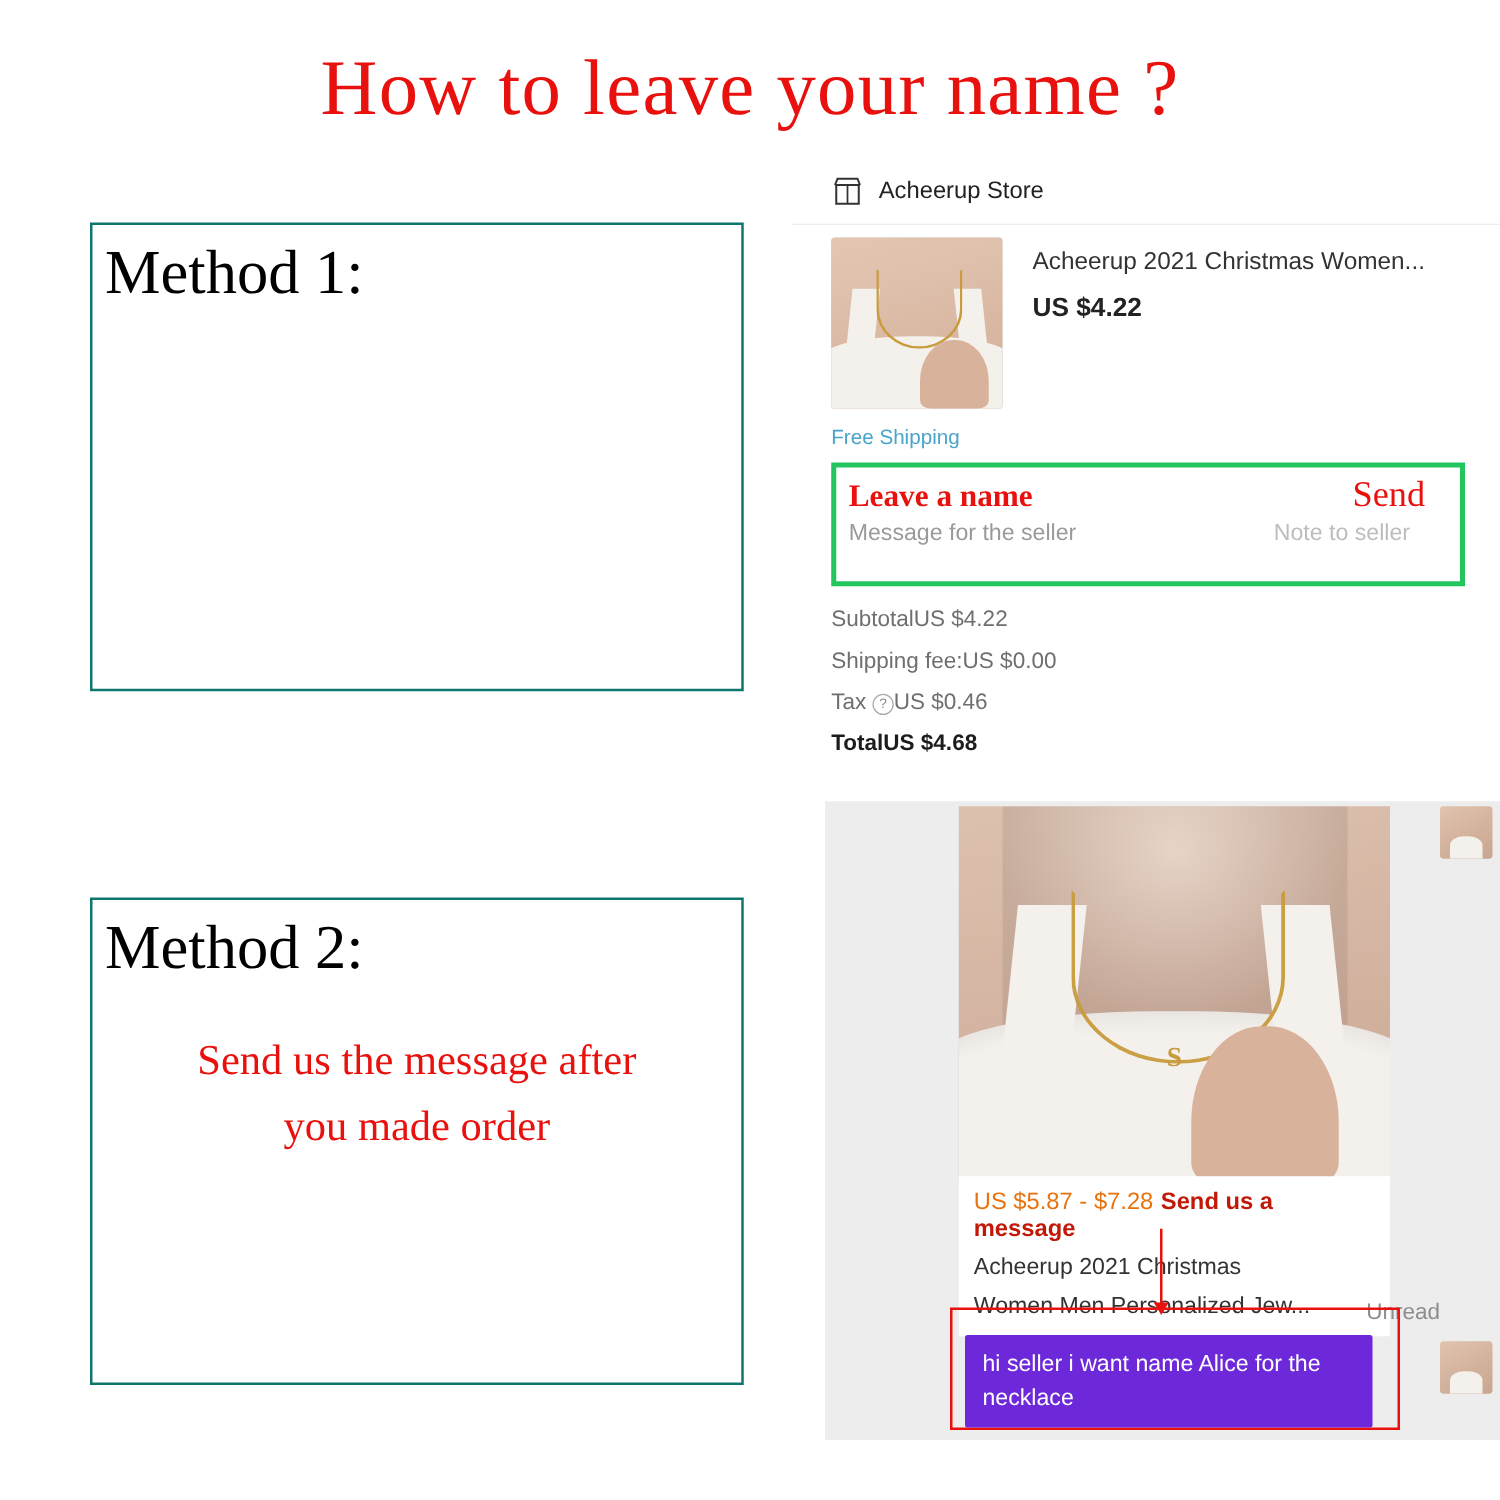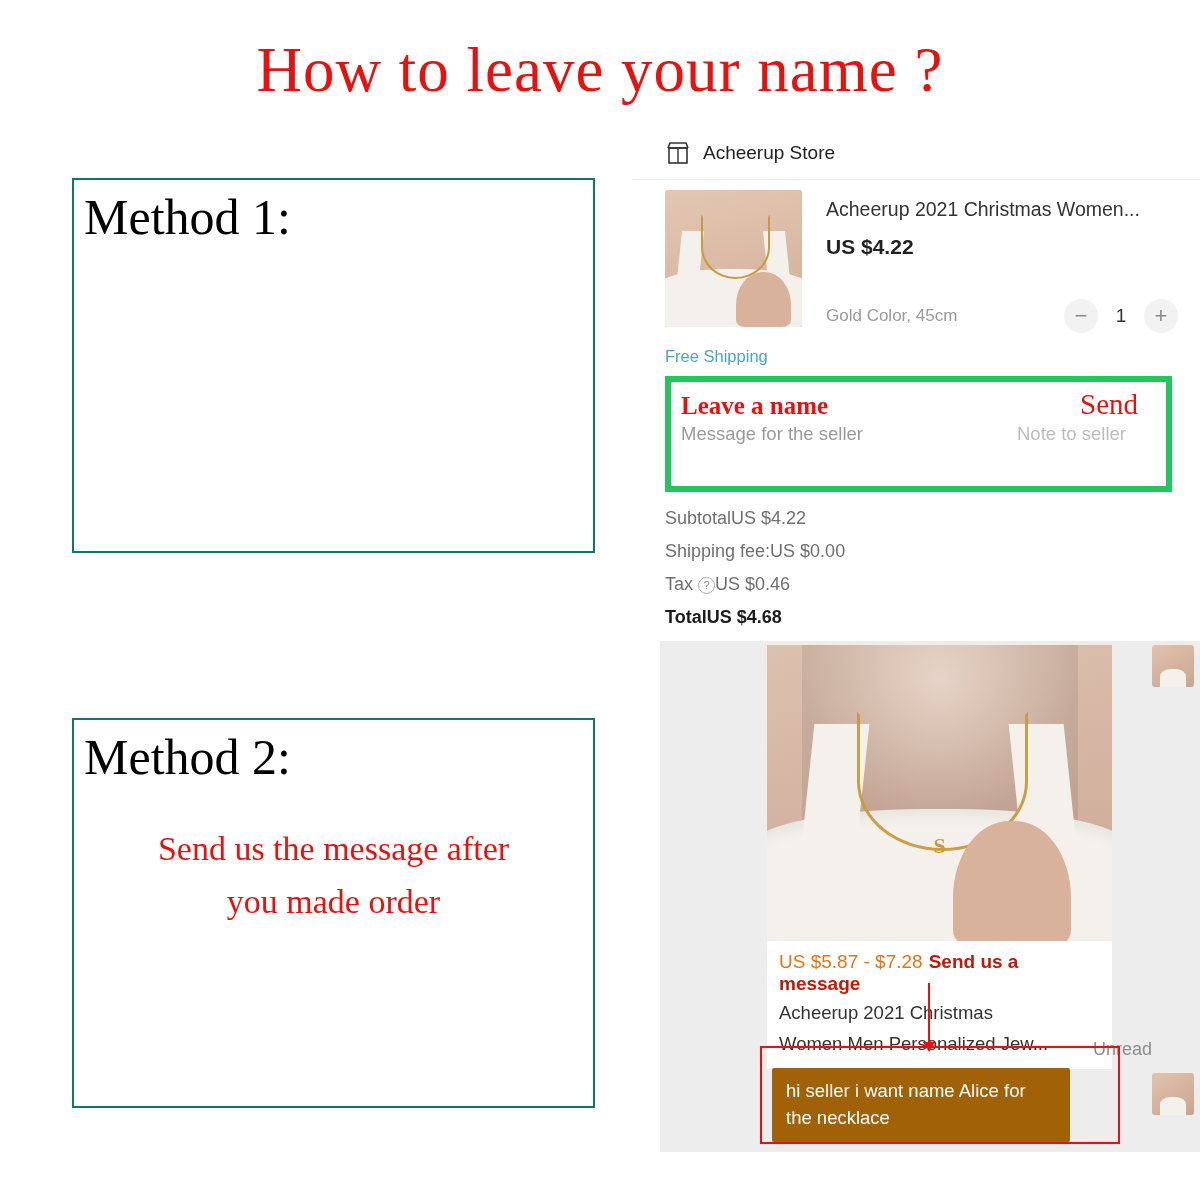--- a/index.html
+++ b/index.html
@@ -146,22 +146,22 @@
 
   .free-ship {
     font-size: 16.5px;
     color: #49a4c9;
     padding: 8px 0 6px 32px;
   }
 
   .leave-name-box {
     position: relative;
     margin: 4px 28px 0 32px;
-    border: 6px solid #22c55e;
-    height: 116px;
+    border: 4px solid #22c55e;
+    height: 99px;
     box-sizing: border-box;
   }
   .ln-row1 {
     display: flex; justify-content: space-between; align-items: baseline;
     padding: 6px 28px 0 10px;
   }
   .ln-title {
     font-size: 25px; font-weight: bold; color: #e8110e;
     font-family: "Liberation Serif", serif;
   }
@@ -294,22 +294,22 @@
   .msg-outline {
     position: absolute;
     left: 100px; top: 405px;
     width: 360px; height: 98px;
     border: 2px solid #e8110e;
     box-sizing: border-box;
   }
   .msg-bubble {
     position: absolute;
     left: 112px; top: 427px;
-    width: 298px;
-    background: #a16207;
+    width: 326px;
+    background: #6d28d9;
     color: #fff;
     font-size: 18.5px;
     line-height: 1.45;
     padding: 10px 14px;
     box-sizing: border-box;
     border-radius: 2px;
   }
   .avatar-sm {
     position: absolute;
     width: 42px; height: 42px;
@@ -364,28 +364,20 @@
       <div style="position:absolute;inset:0;background:linear-gradient(165deg,#e3c7b3,#d2ae98);"></div>
       <div style="position:absolute;left:-6%;bottom:-8%;width:112%;height:50%;background:#f4f1ec;border-radius:46% 46% 0 0/26% 26% 0 0;"></div>
       <div style="position:absolute;left:10%;bottom:28%;width:16%;height:42%;background:#f4f1ec;transform:skewX(-6deg);"></div>
       <div style="position:absolute;right:10%;bottom:28%;width:16%;height:42%;background:#f4f1ec;transform:skewX(6deg);"></div>
       <div style="position:absolute;left:26%;top:18%;width:48%;height:44%;border:2px solid #c99b3d;border-top-color:transparent;border-radius:0 0 50% 50%;"></div>
       <div style="position:absolute;right:8%;bottom:0;width:40%;height:40%;background:#d9b29c;border-radius:48% 48% 16% 16%/60% 60% 12% 12%;"></div>
     </div>
     <div class="prod-info">
       <div class="prod-title">Acheerup 2021 Christmas Women...</div>
       <div class="prod-price">US $4.22</div>
-      <div class="variant-row">
-        <span class="variant-text">Gold Color, 45cm</span>
-        <span class="stepper">
-          <span class="step-btn">−</span>
-          <span class="qty">1</span>
-          <span class="step-btn">+</span>
-        </span>
-      </div>
     </div>
   </div>
 
   <div class="free-ship">Free Shipping</div>
 
   <div class="leave-name-box">
     <div class="ln-row1">
       <span class="ln-title">Leave a name</span>
       <span class="ln-value">Send</span>
     </div>

